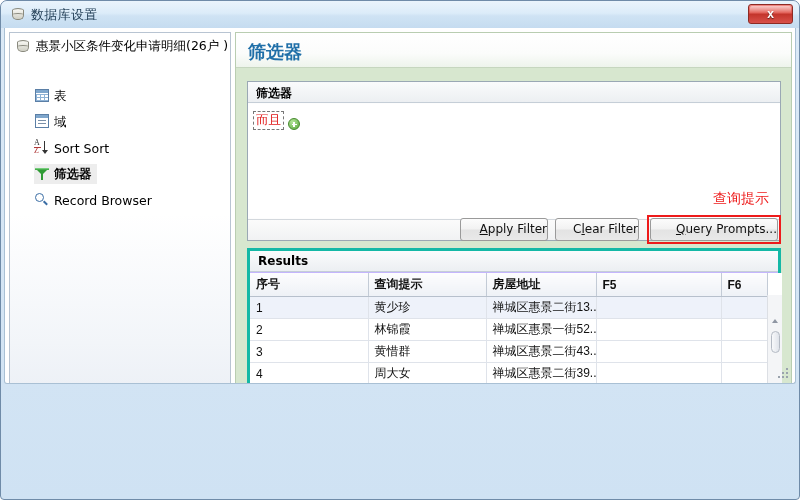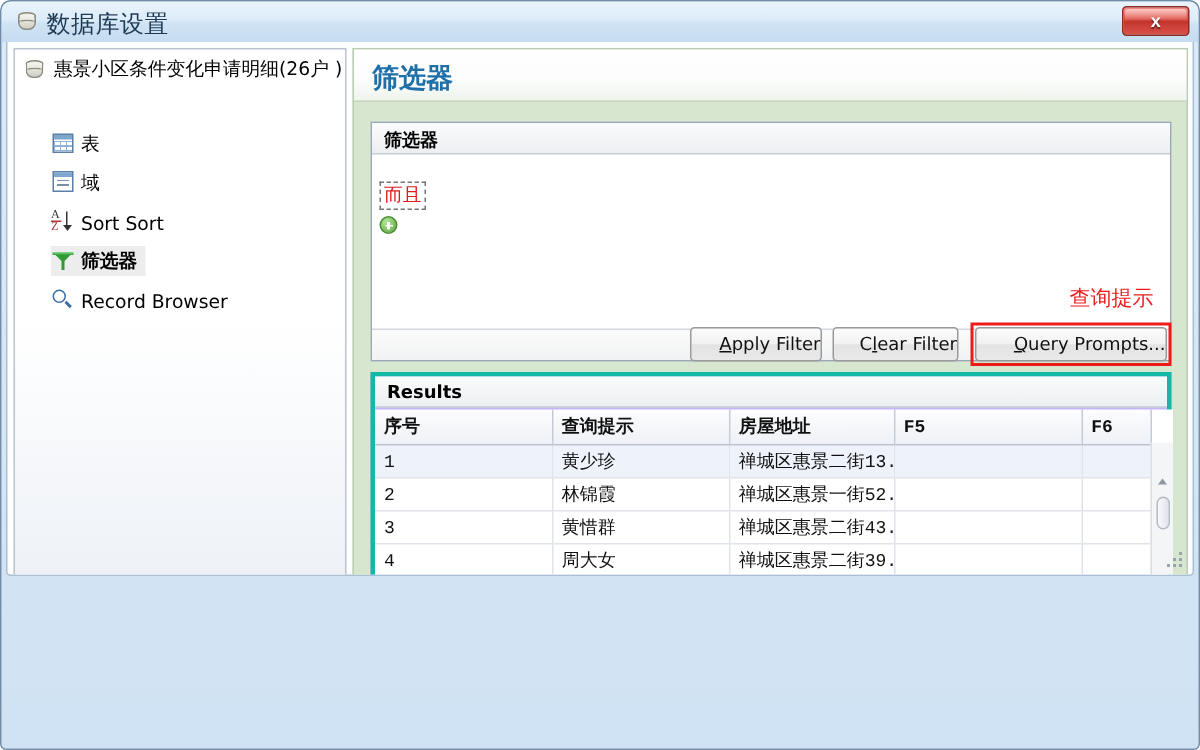--- a/index.html
+++ b/index.html
@@ -23,21 +23,21 @@
   #titlebar {
     position: absolute; left: 0; top: 0; width: 798px; height: 27px;
     background: linear-gradient(180deg,#eaf4fc 0%, #dcecf9 45%, #cfe3f4 55%, #c5dcf0 100%);
     border-radius: 6px 6px 0 0;
   }
   #title-icon {
     position: absolute; left: 9px; top: 6px; width: 15px; height: 15px;
   }
   #title-text {
     position: absolute; left: 30px; top: 5px;
-    font-size: 16px; color: #1d3a52;
+    font-size: 13px; color: #1d3a52;
     font-family: "DejaVu Sans", sans-serif;
     letter-spacing: .3px;
     white-space: nowrap;
   }
   #close-btn {
     position: absolute; right: 6px; top: 3px; width: 45px; height: 20px;
     background: linear-gradient(180deg,#f28a84 0%, #e0564d 42%, #c3352c 52%, #d9514a 100%);
     border: 1px solid #8d2b24;
     border-radius: 3px;
     color: #fff; font-size: 12px; font-weight: bold;
@@ -258,22 +258,22 @@
     border-bottom: 1px solid #c5ced7;
     font-size: 12px; font-weight: bold; color: #000;
     padding: 3px 0 0 8px;
     font-family: "DejaVu Sans", sans-serif;
   }
   #filter-canvas {
     position: absolute; left: 0; top: 22px; width: 532px; height: 114px;
     background: #ffffff;
   }
   #and-chip {
-    position: absolute; left: 5px; top: 17px;
-    display: flex; align-items: flex-start; gap: 4px; flex-direction: column;
+    position: absolute; left: 5px; top: 7px;
+    display: flex; align-items: flex-end; gap: 4px;
   }
   #and-chip .txt {
     color: #e01b1b; font-size: 12.5px;
     border: 1px dashed #777;
     padding: 0 2px;
     font-family: "DejaVu Sans", sans-serif;
   }
   .plus-ico {
     width: 12px; height: 12px; border-radius: 50%;
     background: radial-gradient(circle at 35% 30%, #b4e59a, #5aa83c);
@@ -324,21 +324,21 @@
     background: #c4b5fd; border: 3px solid #14b8a6;
   }
   #grid-wrap {
     position: absolute; left: 0; top: 22px; width: 532px; height: 156px;
     background: #fff;
   }
   table.grid {
     border-collapse: collapse;
     width: 517px;
     table-layout: fixed;
-    font-family: Liberation Mono, monospace;
+    font-family: Liberation Sans, sans-serif;
   }
   table.grid th {
     background: linear-gradient(180deg,#fdfdfe,#eef1f6);
     border-right: 1px solid #c3cbd6;
     border-bottom: 1px solid #b7c0cc;
     font-size: 12px; font-weight: bold; color: #111;
     text-align: left; padding: 3px 0 3px 6px;
     height: 21px;
     white-space: nowrap; overflow: hidden;
   }

